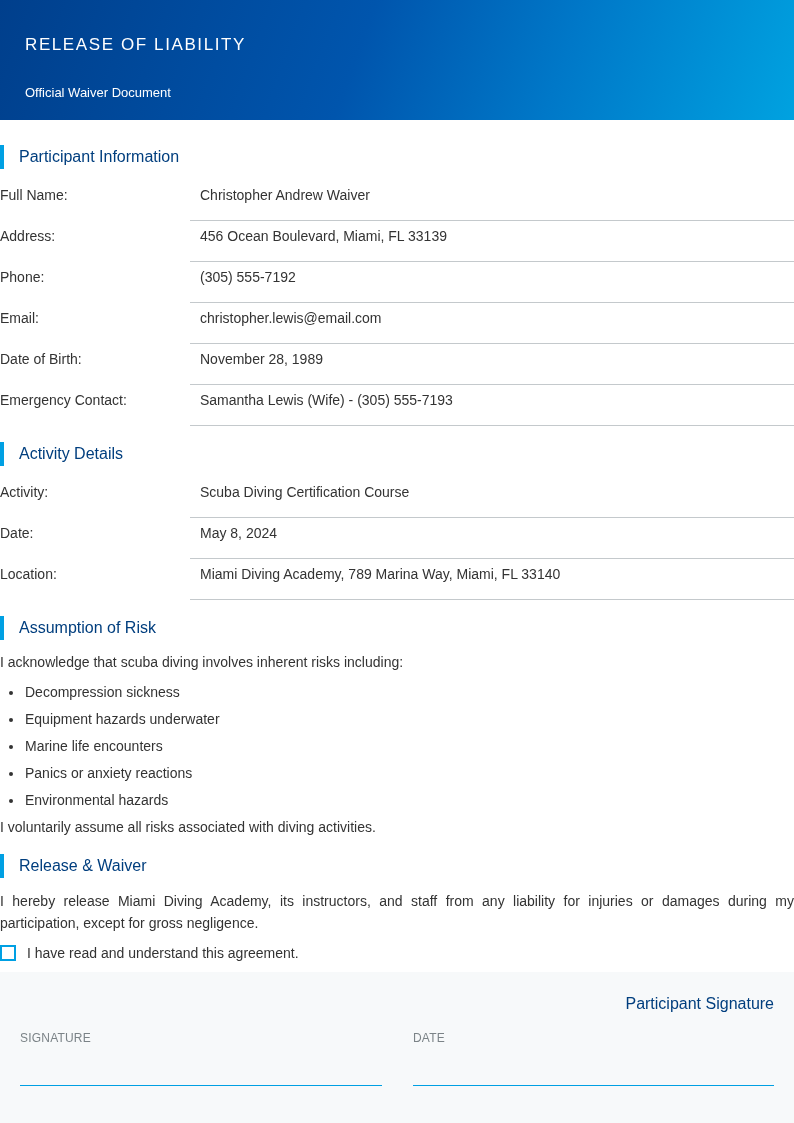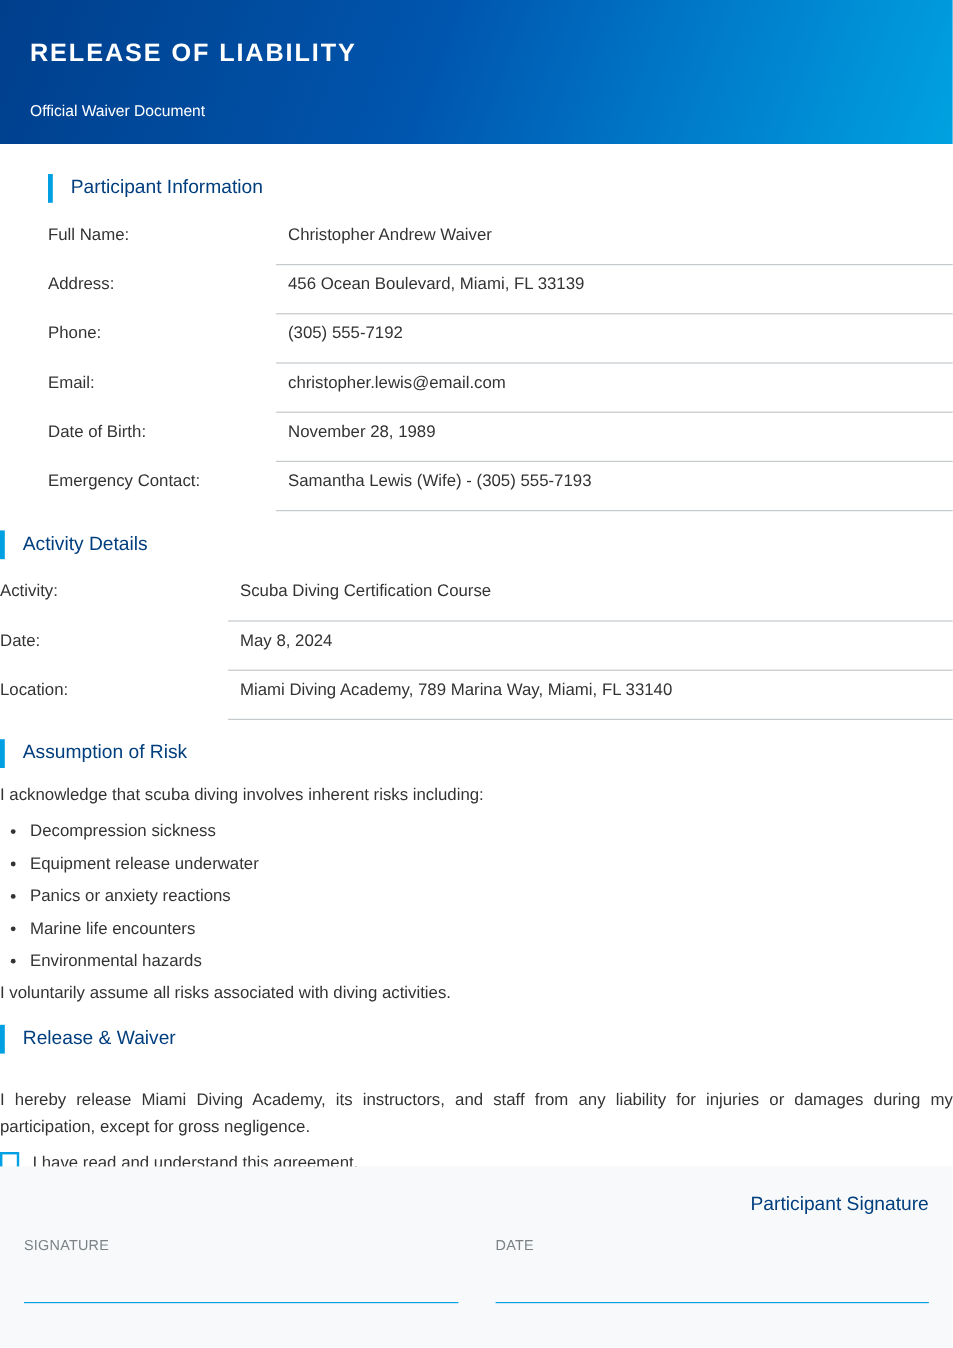--- a/index.html
+++ b/index.html
@@ -6,23 +6,23 @@
     html, body { width: 794px; height: 1123px; background: #ffffff; overflow: hidden; }
     body { font-family: "Liberation Sans", sans-serif; color: #333333; font-size: 14px; position: relative; }
 
     .header {
       height: 120px;
       background: linear-gradient(110deg, #003f8c 0%, #0055ad 45%, #0078c8 70%, #00a2e0 100%);
       padding: 33px 25px 0 25px;
       color: #ffffff;
     }
     .header-title {
-      font-size: 21px;
+      font-size: 17px;
       letter-spacing: 1.6px;
-      font-weight: bold;
+      font-weight: normal;
       line-height: 24px;
     }
     .header-subtitle {
       margin-top: 28px;
       font-size: 13px;
       line-height: 16px;
     }
 
     .section-title {
       position: relative;
@@ -114,21 +114,21 @@
     }
   </style>
 </head>
 <body>
 
 <div class="header">
   <h1 class="header-title">RELEASE OF LIABILITY</h1>
   <div class="header-subtitle">Official Waiver Document</div>
 </div>
 
-<div style="margin-top:25px;padding-left:40px;">
+<div style="margin-top:25px;">
   <div class="section-title">Participant Information</div>
   <div style="margin-top:11px;">
     <div class="info-row">
       <div class="info-label">Full Name:</div>
       <div class="info-value">Christopher Andrew Waiver</div>
     </div>
     <div class="info-row">
       <div class="info-label">Address:</div>
       <div class="info-value">456 Ocean Boulevard, Miami, FL 33139</div>
     </div>
@@ -167,31 +167,31 @@
       <div class="info-value">Miami Diving Academy, 789 Marina Way, Miami, FL 33140</div>
     </div>
   </div>
 </div>
 
 <div style="margin-top:16px;">
   <div class="section-title">Assumption of Risk</div>
   <p class="para" style="margin-top:11px;">I acknowledge that scuba diving involves inherent risks including:</p>
   <ul class="risk-list">
     <li>Decompression sickness</li>
-    <li>Equipment release underwater</li>
+    <li>Equipment hazards underwater</li>
+    <li>Marine life encounters</li>
     <li>Panics or anxiety reactions</li>
-    <li>Marine life encounters</li>
     <li>Environmental hazards</li>
   </ul>
   <p class="para" style="margin-top:0px;">I voluntarily assume all risks associated with diving activities.</p>
 </div>
 
 <div style="margin-top:16px;">
   <div class="section-title">Release &amp; Waiver</div>
-  <p class="para justify" style="margin-top:27px;">I hereby release Miami Diving Academy, its instructors, and staff from any liability for injuries or damages during my participation, except for gross negligence.</p>
+  <p class="para justify" style="margin-top:12px;">I hereby release Miami Diving Academy, its instructors, and staff from any liability for injuries or damages during my participation, except for gross negligence.</p>
   <div class="agree-row" style="margin-top:9px;">
     <div class="checkbox" role="checkbox" aria-checked="false"></div>
     <span class="agree-label">I have read and understand this agreement.</span>
   </div>
 </div>
 
 <div class="sig-box">
   <div class="sig-title">Participant Signature</div>
   <div class="sig-fields">
     <div class="sig-field">

